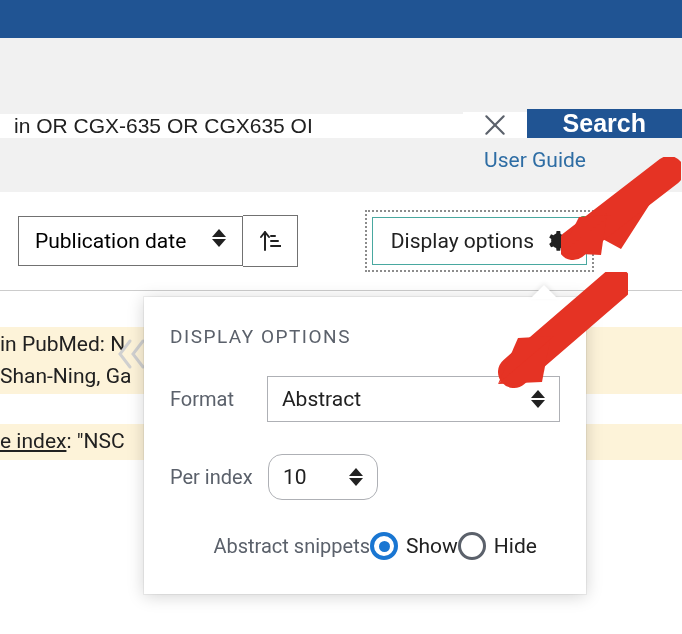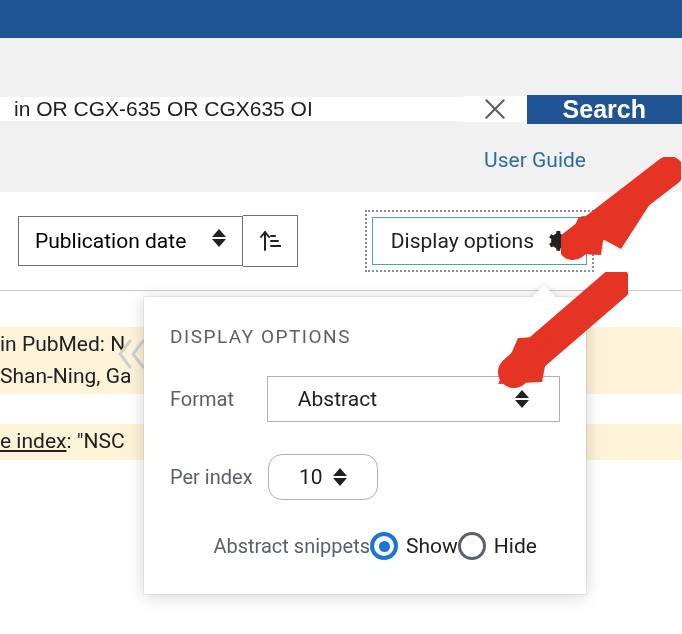--- a/index.html
+++ b/index.html
@@ -1,21 +1,21 @@
 <!DOCTYPE html>
 <html><head>
 <meta charset="utf-8">
 <style>
 * { margin:0; padding:0; box-sizing:border-box; }
 body { font-family:-apple-system,BlinkMacSystemFont,"Segoe UI",Roboto,Helvetica,Arial,sans-serif; background:#fff; width:682px; height:634px; overflow:hidden; position:relative; }
 
 .top-blue { background:#205493; height:38px; }
 
 .search-area { background:#f1f1f1; padding:42px 0 20px 0; position:relative; }
-.search-row { display:flex; align-items:center; height:58px; }
+.search-row { display:flex; align-items:flex-end; height:58px; }
 .search-input { flex:1; background:#fff; border:none; font-size:21px; color:#212121; padding:0 14px; outline:none; min-width:0; }
 .clear-btn { width:64px; background:#fff; display:flex; align-items:center; justify-content:center; }
 .clear-btn svg { width:26px; height:26px; }
 .search-btn { background:#205493; color:#fff; font-size:25px; font-weight:600; padding:0 36px; display:flex; align-items:center; justify-content:center; border:none; cursor:pointer; }
 .user-guide-row { text-align:right; padding:10px 96px 0 0; }
 .user-guide-link { color:#2e6da4; font-size:21px; text-decoration:none; cursor:pointer; }
 
 .toolbar { border-bottom:1px solid #ccc; padding:18px 0; display:flex; align-items:center; gap:0; }
 .toolbar-left-gap { width:18px; }
 .pubdate-btn { border:1px solid #717171; background:#fff; padding:12px 16px; display:flex; align-items:flex-start; gap:26px; font-size:21px; cursor:pointer; font-family:inherit; }
@@ -33,21 +33,21 @@
 .double-chevron { position:absolute; left:117px; top:46px; }
 .yellow-strip { background:#fdf3d9; margin-bottom:30px; padding:2px 0; font-size:21px; color:#212121; line-height:1.5; }
 .yellow-strip .underline { text-decoration:underline; }
 
 .popover { position:absolute; left:144px; top:297px; width:442px; background:#fff; box-shadow:0 2px 16px rgba(0,0,0,0.18), 0 0 0 1px rgba(0,0,0,0.05); padding:28px 26px 34px 26px; z-index:10; }
 .popover::before { content:""; position:absolute; top:-12px; right:28px; border-left:14px solid transparent; border-right:14px solid transparent; border-bottom:14px solid #fff; filter:drop-shadow(0 -2px 2px rgba(0,0,0,0.08)); }
 .popover-title { font-size:19px; color:#5b616b; letter-spacing:1.5px; margin-bottom:28px; font-weight:400; }
 .popover-row { display:flex; align-items:center; margin-bottom:32px; }
 .popover-label { width:98px; font-size:20px; color:#5b616b; }
 .popover-label-wide { width:200px; font-size:20px; color:#5b616b;text-align:right; }
-.select-box { border:1px solid #aeb0b5; background:#fff; padding:10px 30px; display:flex; align-items:center; justify-content:space-between; font-size:21px; color:#212121; cursor:pointer; }
+.select-box { border:1px solid #aeb0b5; background:#fff; padding:10px 14px; display:flex; align-items:center; justify-content:space-between; font-size:21px; color:#212121; cursor:pointer; }
 .select-format { width:296px; }
 .select-perpage { width:110px;border-radius:14px; }
 .radio-group { display:flex; align-items:center; }
 .radio-item { display:flex; align-items:center; gap:8px; font-size:21px; color:#212121; cursor:pointer; }
 .radio-outer { width:28px; height:28px; border-radius:50%; display:inline-flex; align-items:center; justify-content:center; }
 .radio-outer.selected { border:4px solid #1976d2; }
 .radio-outer.selected .radio-inner { width:11px; height:11px; border-radius:50%; background:#1976d2; }
 .radio-outer.unselected { border:3px solid #5b616b; }
 
 .arrow { position:absolute; z-index:20; }

